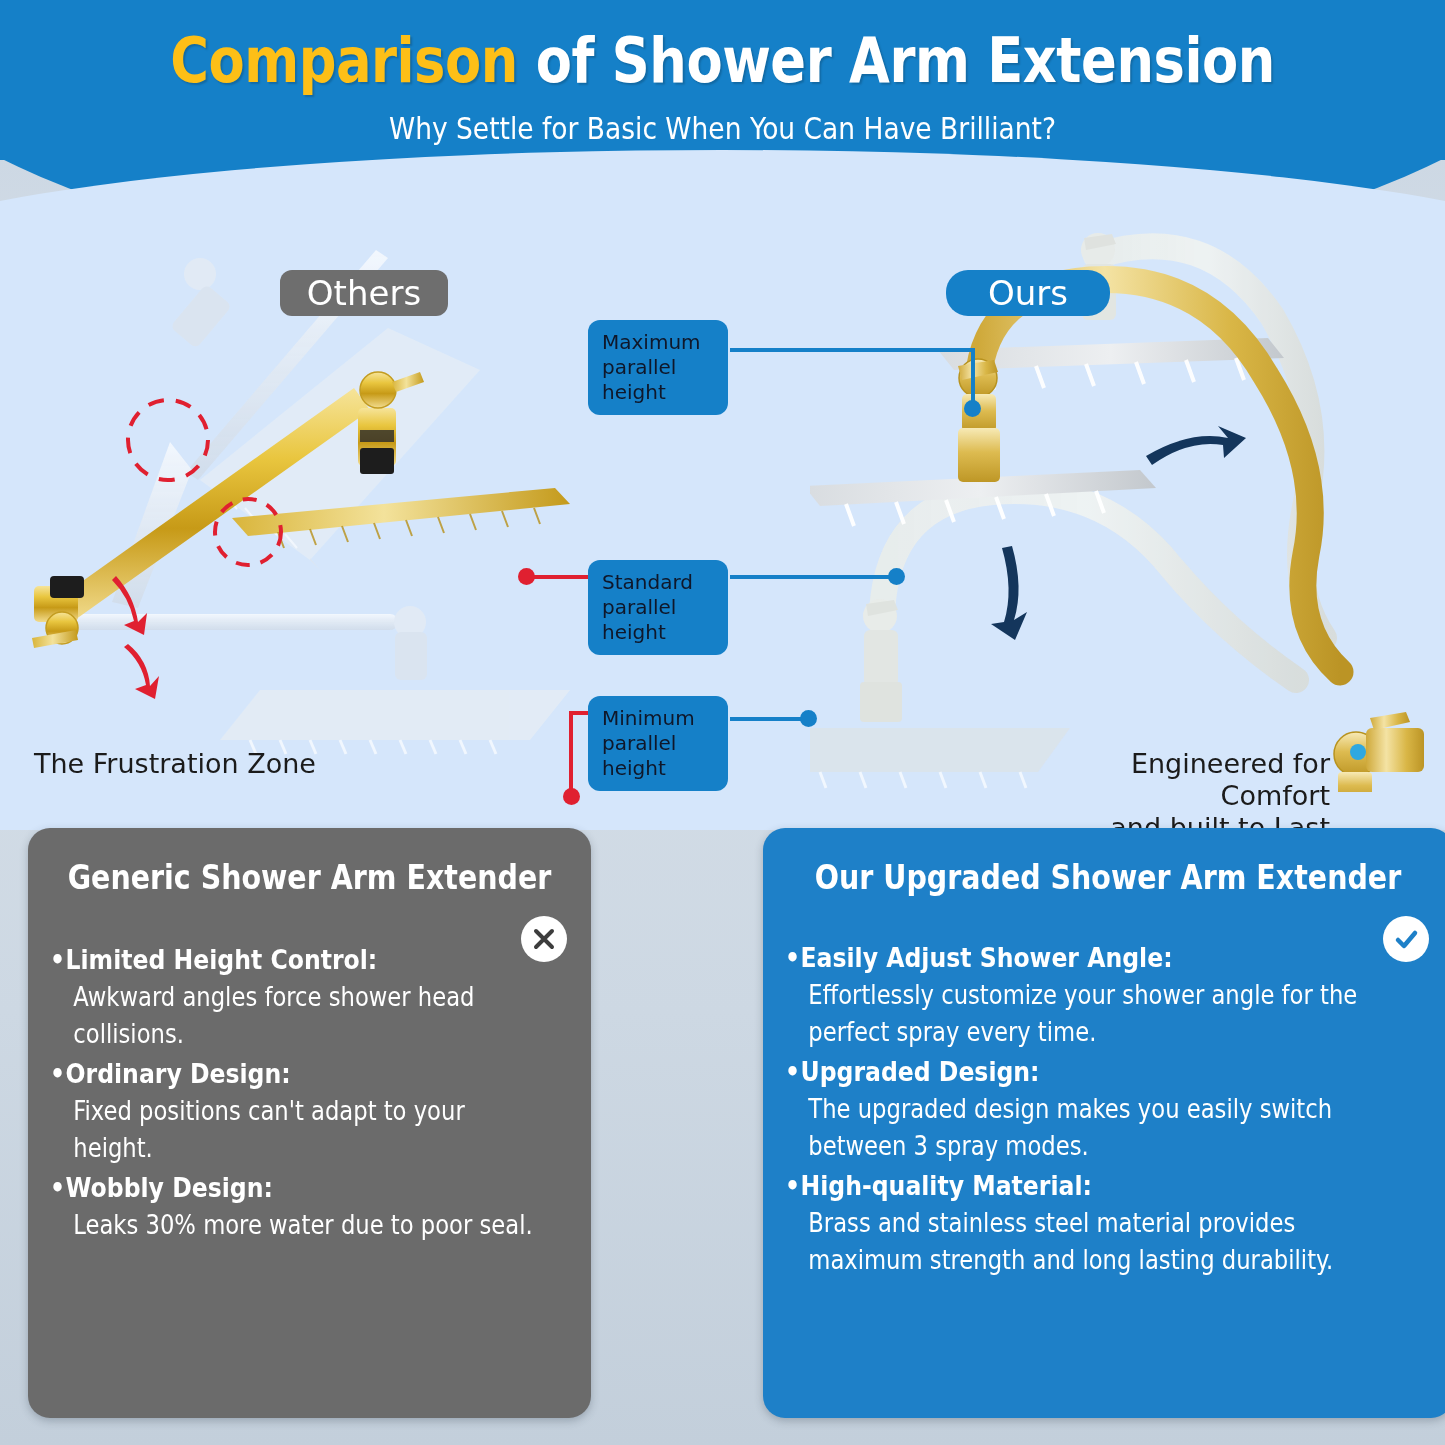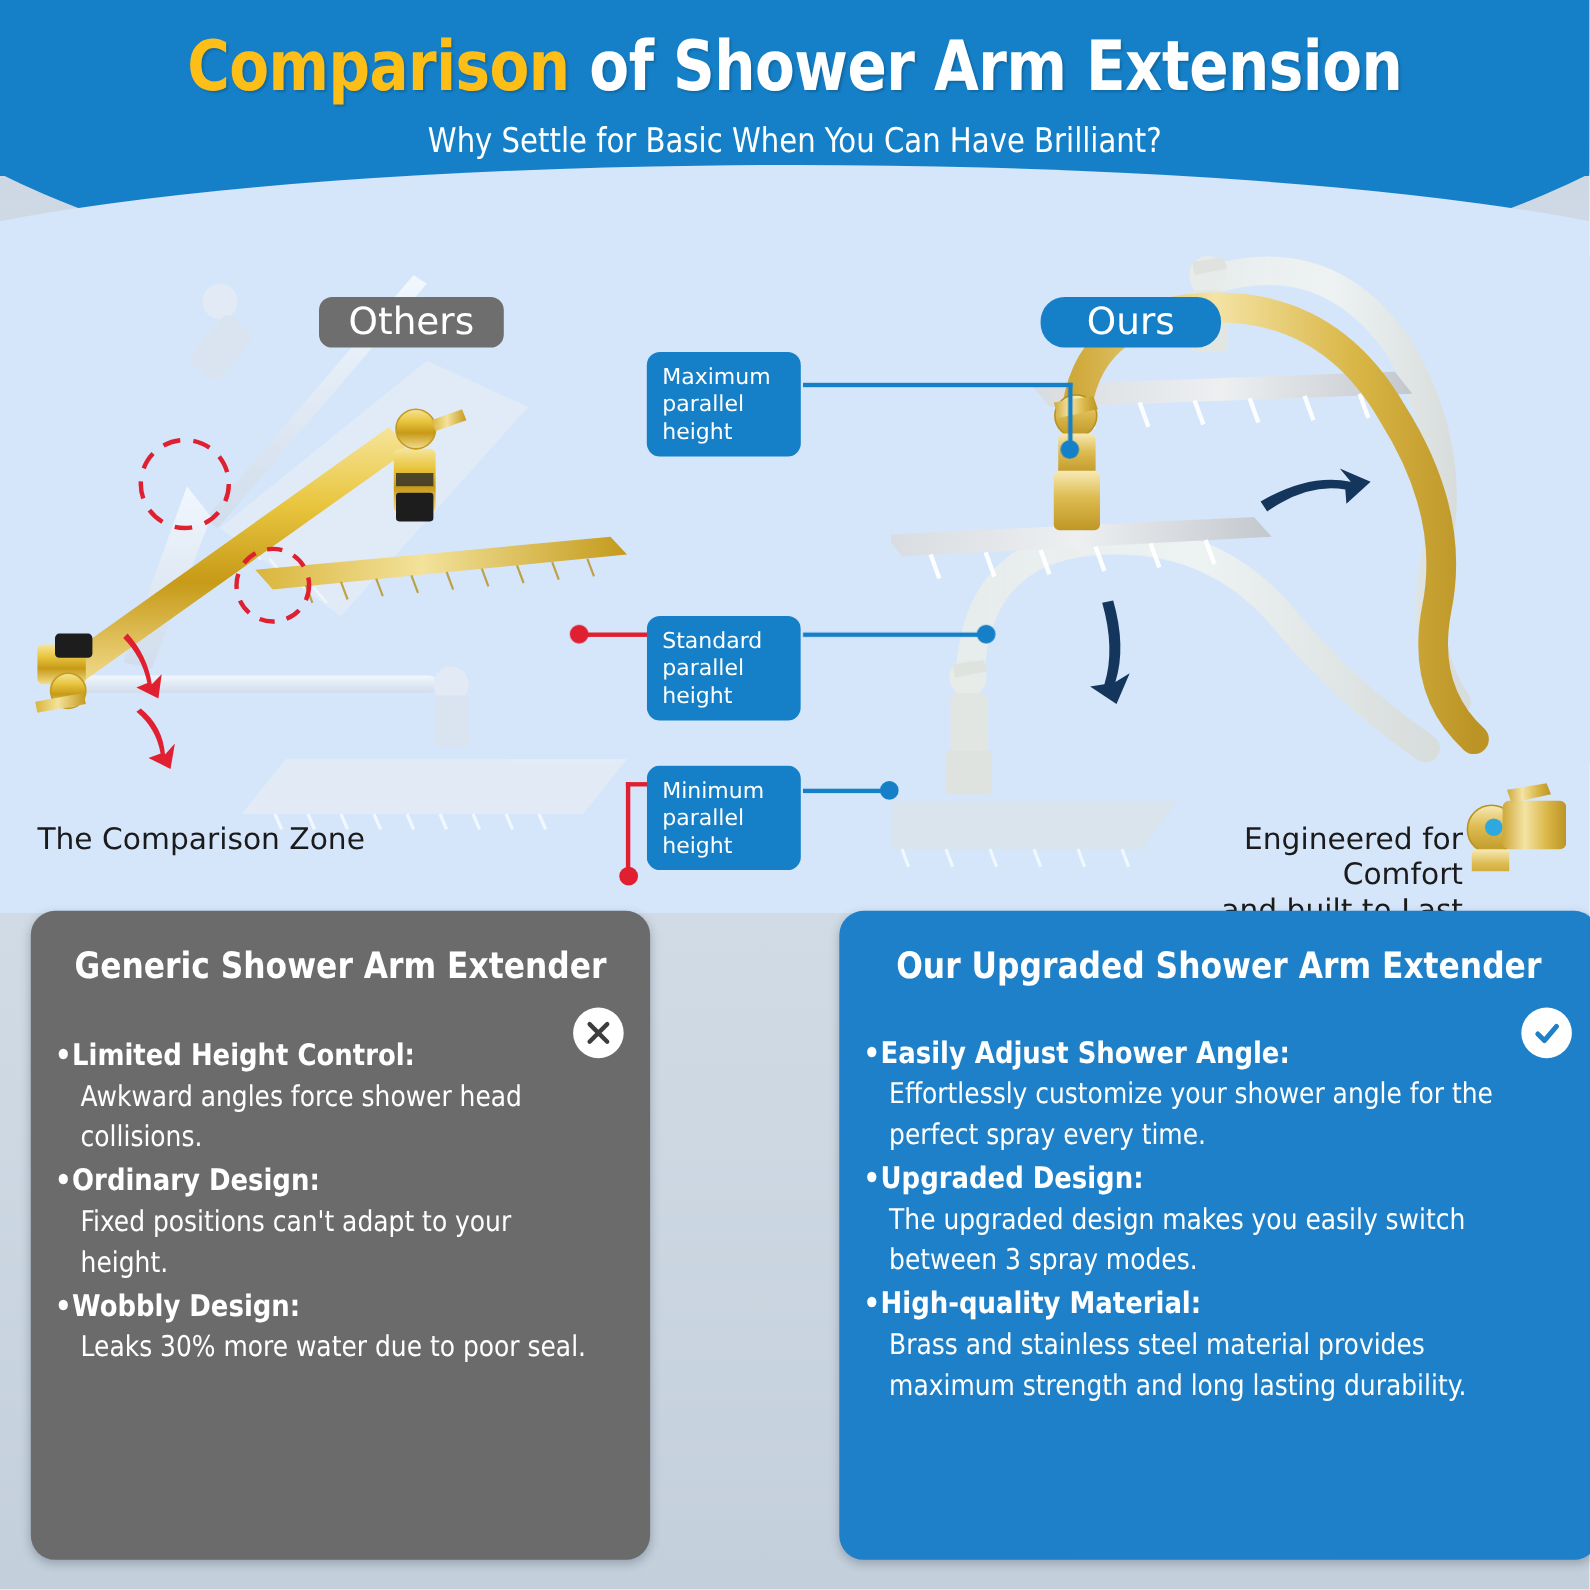--- a/index.html
+++ b/index.html
@@ -30,21 +30,21 @@
   
   .hero{position:absolute;left:0;top:150px;width:1445px;height:680px;overflow:hidden;}
   .hero-bg{position:absolute;left:-160px;top:0px;width:1765px;height:680px;
            background:#D5E6FB;border-radius:50% 50% 0 0 / 120px 120px 0 0;}
 
   .pill{position:absolute;border-radius:12px;color:#fff;text-align:center;
         font-size:34px;line-height:46px;font-weight:400;}
   .pill.gray{background:#6E6E6E;}
   .pill.blue{background:#1580C8;}
 
-  .callout{position:absolute;background:#1580C8;color:#ffffff;border-radius:12px;
+  .callout{position:absolute;background:#1580C8;color:#0f172a;border-radius:12px;
            padding:10px 14px;font-size:20px;line-height:25px;width:112px;}
   .ln{position:absolute;background:#1580C8;}
   .ln.red{background:#E02030;}
   .dot{position:absolute;width:17px;height:17px;border-radius:50%;background:#1580C8;}
   .dot.red{background:#E02030;}
 
   .cap{position:absolute;font-size:27px;color:#1b1b1b;line-height:32px;}
 
   
   .card{position:absolute;border-radius:22px;overflow:hidden;
@@ -229,21 +229,21 @@
         <rect x="528" y="560" width="34" height="30" rx="4" fill="url(#g2v)"></rect>
         <path d="M560 506 L596 500 L600 510 L564 518 Z" fill="url(#g2)"></path>
       </g>
 
       <g fill="#14365C">
         <path d="M336 244 q44 -26 82 -18 l-10 -12 l28 12 l-22 20 l-1 -13 q-34 -6 -71 20 Z"></path>
         <path d="M202 334 q12 42 2 74 l13 -8 l-12 28 l-24 -16 l13 -2 q10 -32 -2 -74 Z"></path>
       </g>
     </svg>
 
-    <div class="pill gray" style="left:280px;top:120px;width:168px;height:46px;margin-left:10px;">Others</div>
+    <div class="pill gray" style="left:280px;top:120px;width:168px;height:46px;">Others</div>
     <div class="pill blue" style="left:946px;top:120px;width:164px;height:46px;border-radius:22px;">Ours</div>
 
     <div class="ln" style="left:730px;top:198px;width:245px;height:4px;"></div>
     <div class="ln" style="left:971px;top:198px;width:4px;height:60px;"></div>
     <div class="dot" style="left:964px;top:250px;"></div>
     <div class="callout" style="left:588px;top:170px;">
       <div>Maximum</div>
       <div>parallel height</div>
     </div>
 
@@ -259,21 +259,21 @@
     <div class="ln red" style="left:569px;top:561px;width:24px;height:4px;"></div>
     <div class="ln red" style="left:569px;top:561px;width:4px;height:86px;"></div>
     <div class="dot red" style="left:563px;top:638px;"></div>
     <div class="ln" style="left:730px;top:567px;width:76px;height:4px;"></div>
     <div class="dot" style="left:800px;top:560px;"></div>
     <div class="callout" style="left:588px;top:546px;">
       <div>Minimum</div>
       <div>parallel height</div>
     </div>
 
-    <div class="cap" style="left:34px;top:598px;">The Comparison Zone</div>
+    <div class="cap" style="left:34px;top:598px;">The Frustration Zone</div>
     <div class="cap" style="left:1020px;top:598px;width:310px;text-align:right;">
       <div>Engineered for Comfort</div>
       <div>and built to Last</div>
     </div>
   </div>
 
   <div class="card gray" style="left:28px;top:828px;width:563px;height:590px;">
     <div class="card-title">Generic Shower Arm Extender</div>
     <div class="badge" style="right:24px;top:88px;">
       <svg width="26" height="26" viewBox="0 0 26 26">

